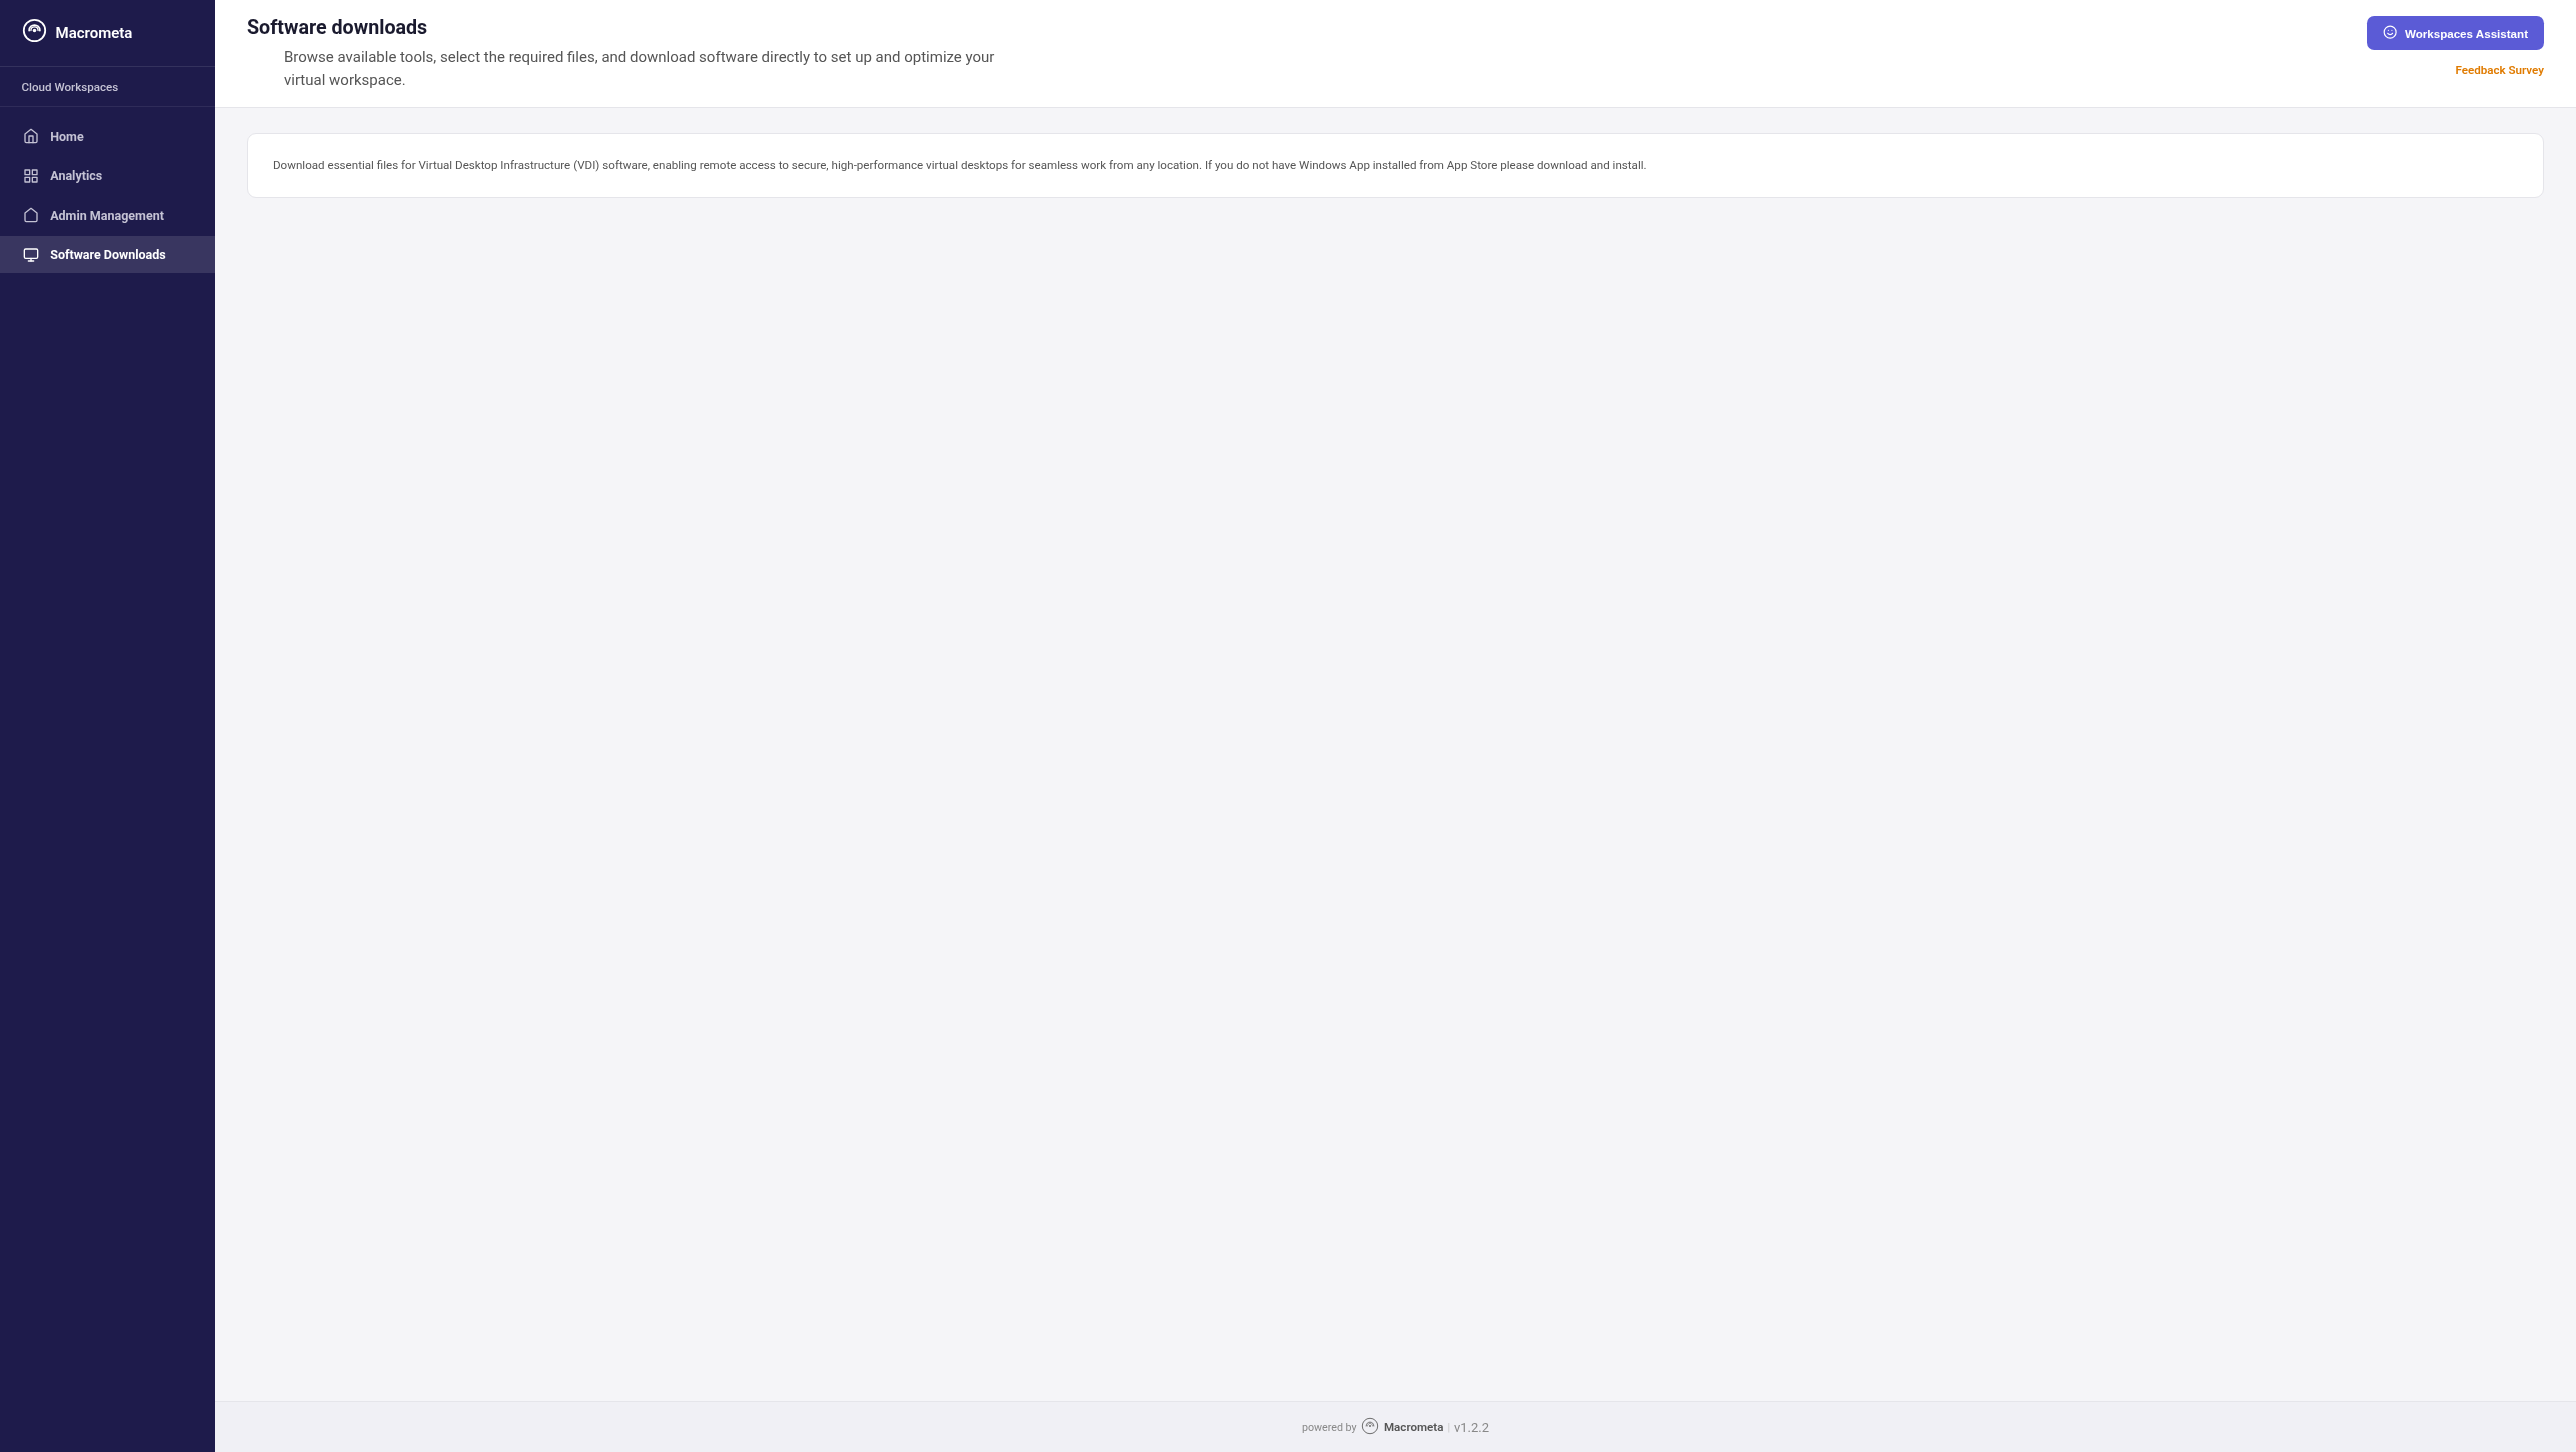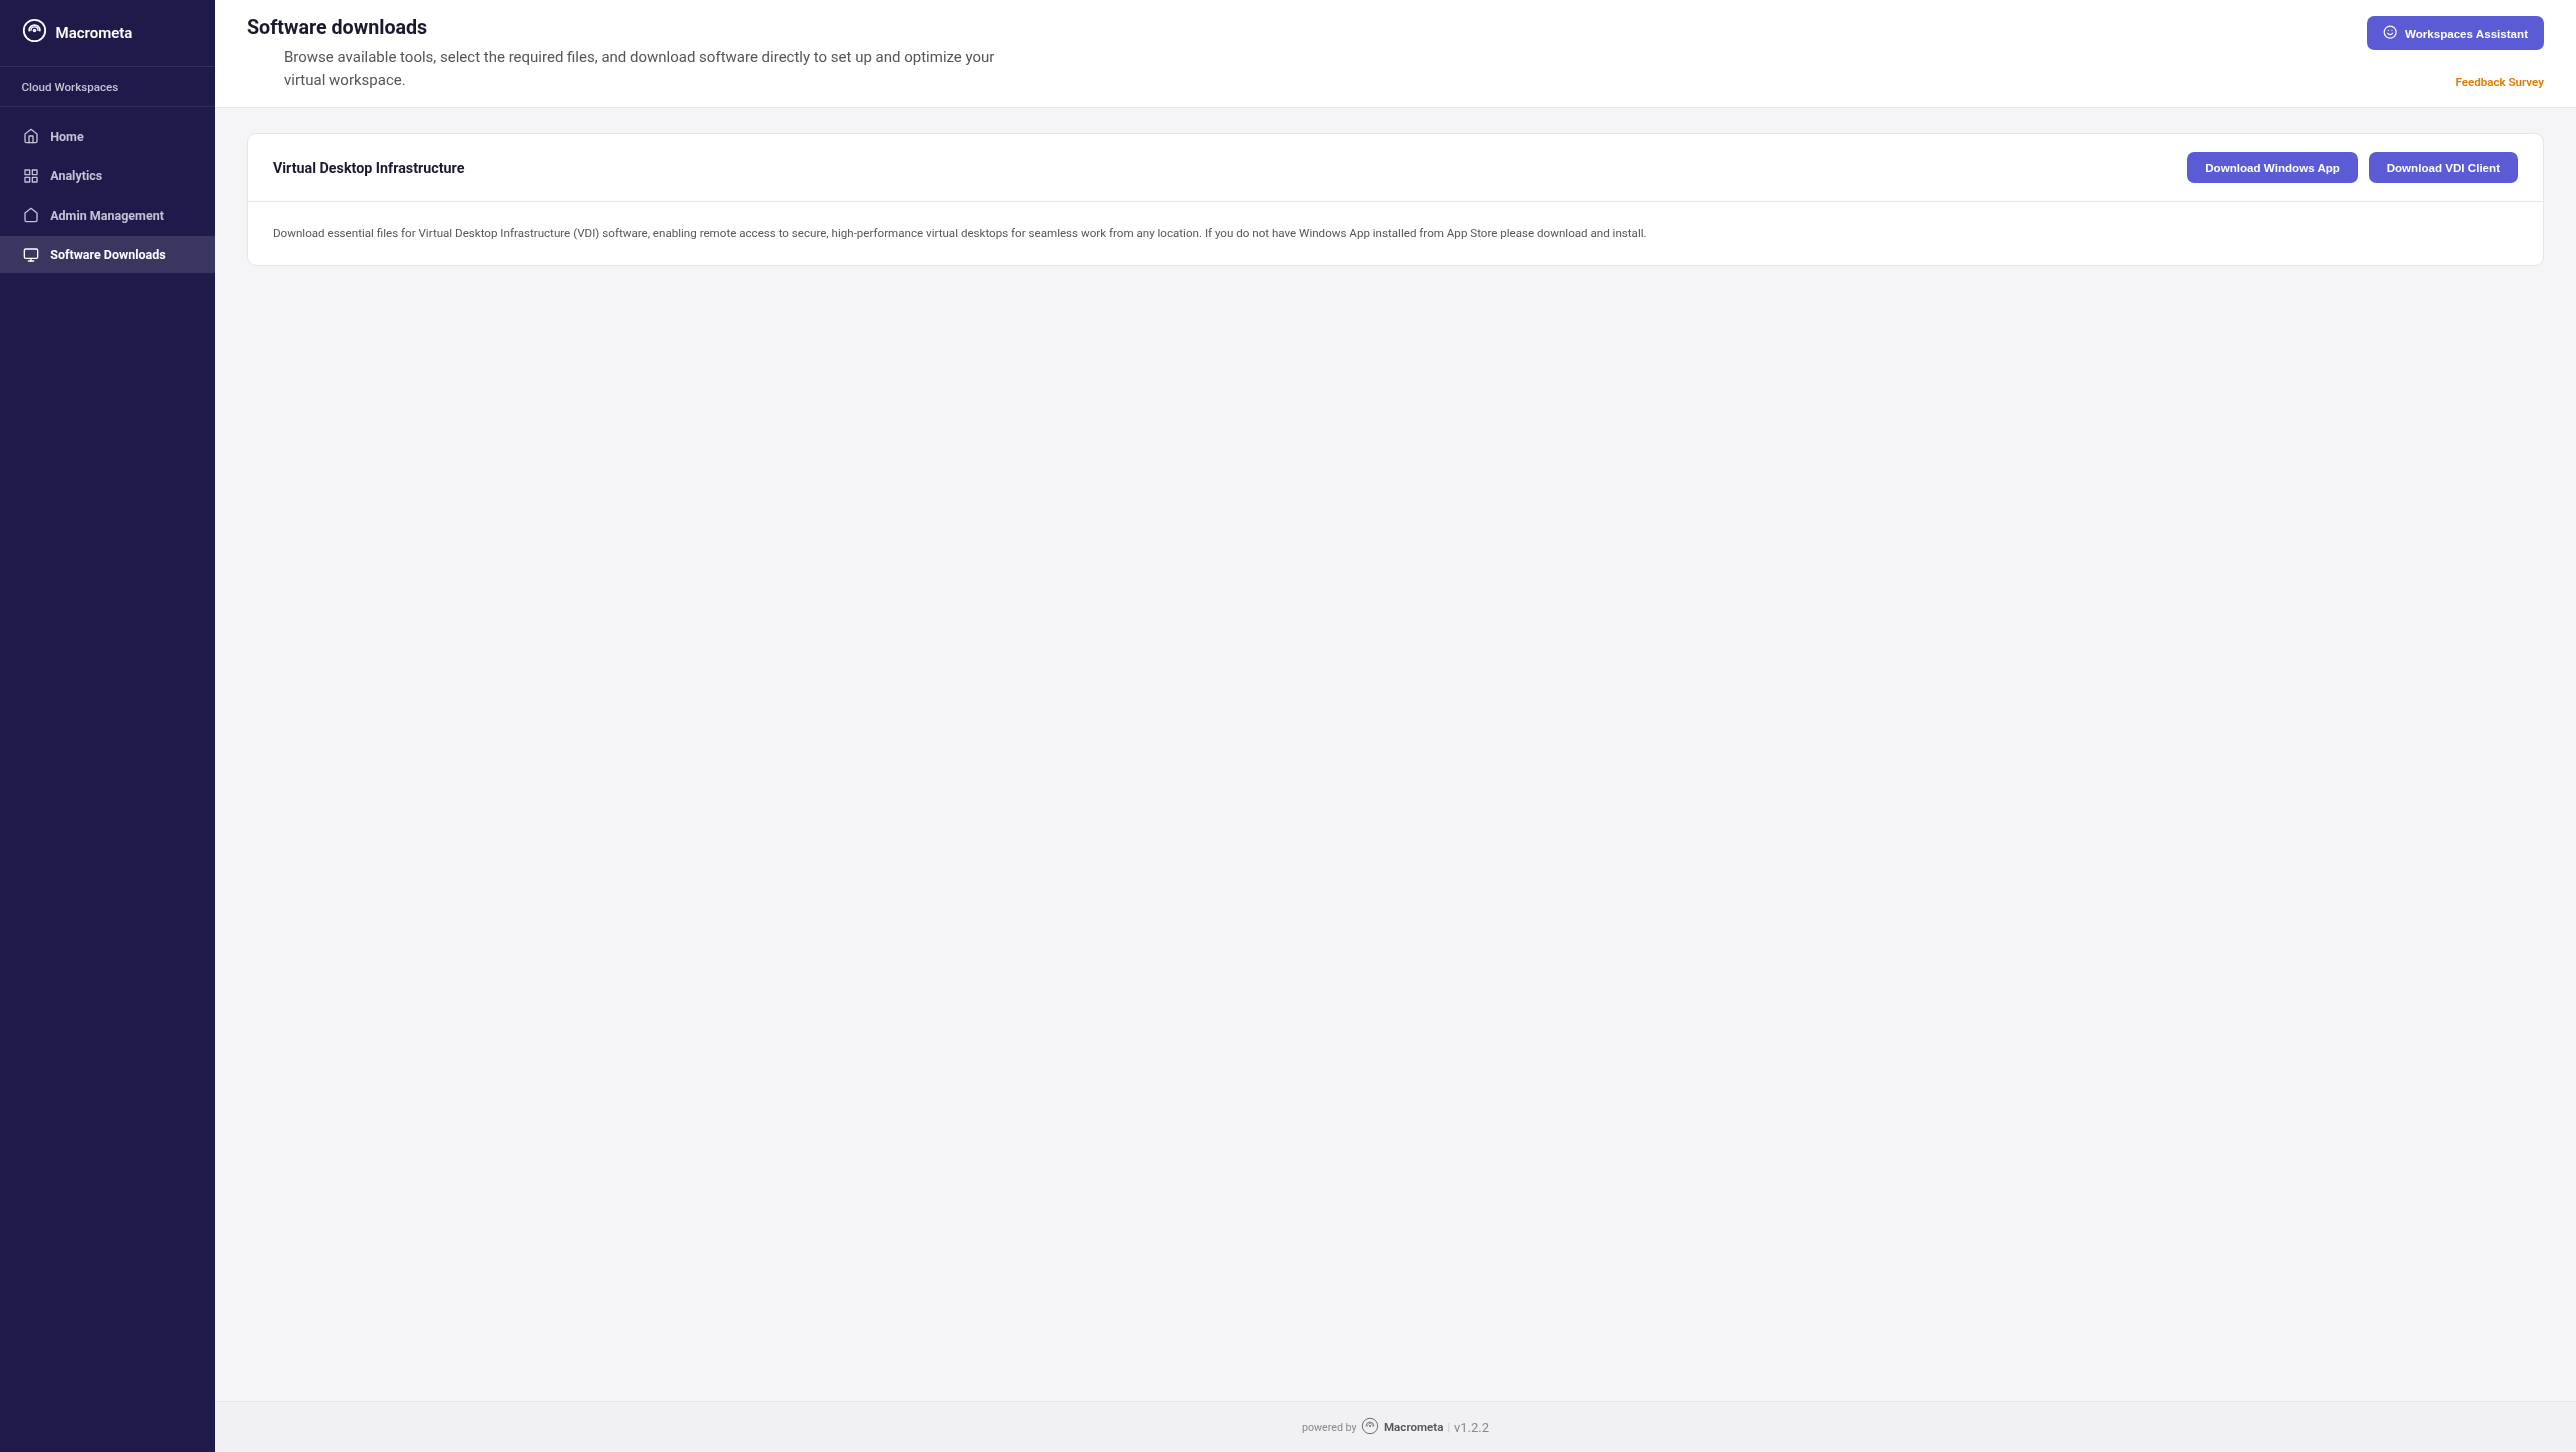--- a/index.html
+++ b/index.html
@@ -105,21 +105,21 @@
       font-size: 15px;
       color: #555;
       max-width: 733px;
       line-height: 1.5;
       margin-left: 37px;
     }
     .topbar-right {
       display: flex;
       flex-direction: column;
       align-items: flex-end;
-      gap: 25px;
+      gap: 13px;
     }
     .btn-assistant {
       background: #5b5bd6;
       color: #fff;
       border: none;
       border-radius: 7.2px;
       padding: 9px 16px;
       font-size: 11.6px;
       font-weight: 600;
       cursor: pointer;
@@ -304,27 +304,20 @@
           </svg>
         </span>
         <span>Workspaces Assistant</span>
       </button>
       <a class="feedback-link">Feedback Survey</a>
     </div>
   </header>
 
   <div class="content">
     <div class="card">
-      <div class="card-header">
-        <span class="card-title">Virtual Desktop Infrastructure</span>
-        <div class="card-actions">
-          <button class="btn-primary">Download Windows App</button>
-          <button class="btn-primary">Download VDI Client</button>
-        </div>
-      </div>
       <div class="card-body">
         <p>Download essential files for Virtual Desktop Infrastructure (VDI) software, enabling remote access to secure, high-performance virtual desktops for seamless work from any location. If you do not have Windows App installed from App Store please download and install.</p>
       </div>
     </div>
   </div>
 
   <footer class="footer">
     <span class="footer-powered">powered by</span>
     <div class="footer-logo">
       <span>

